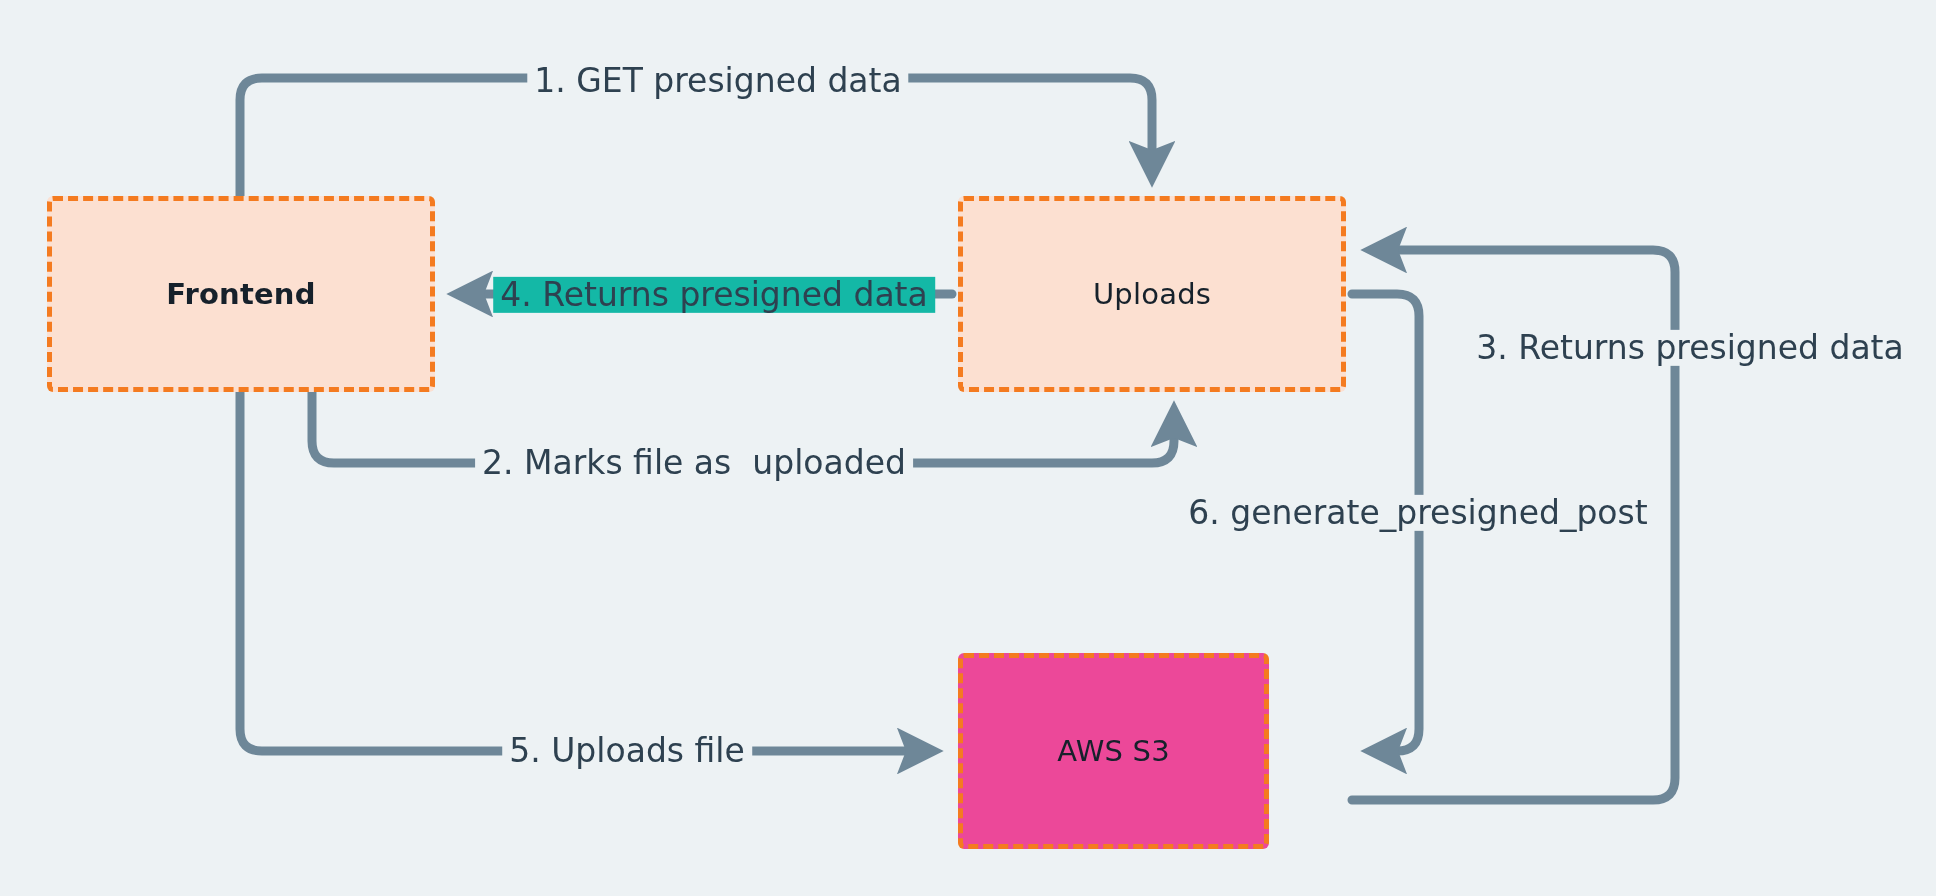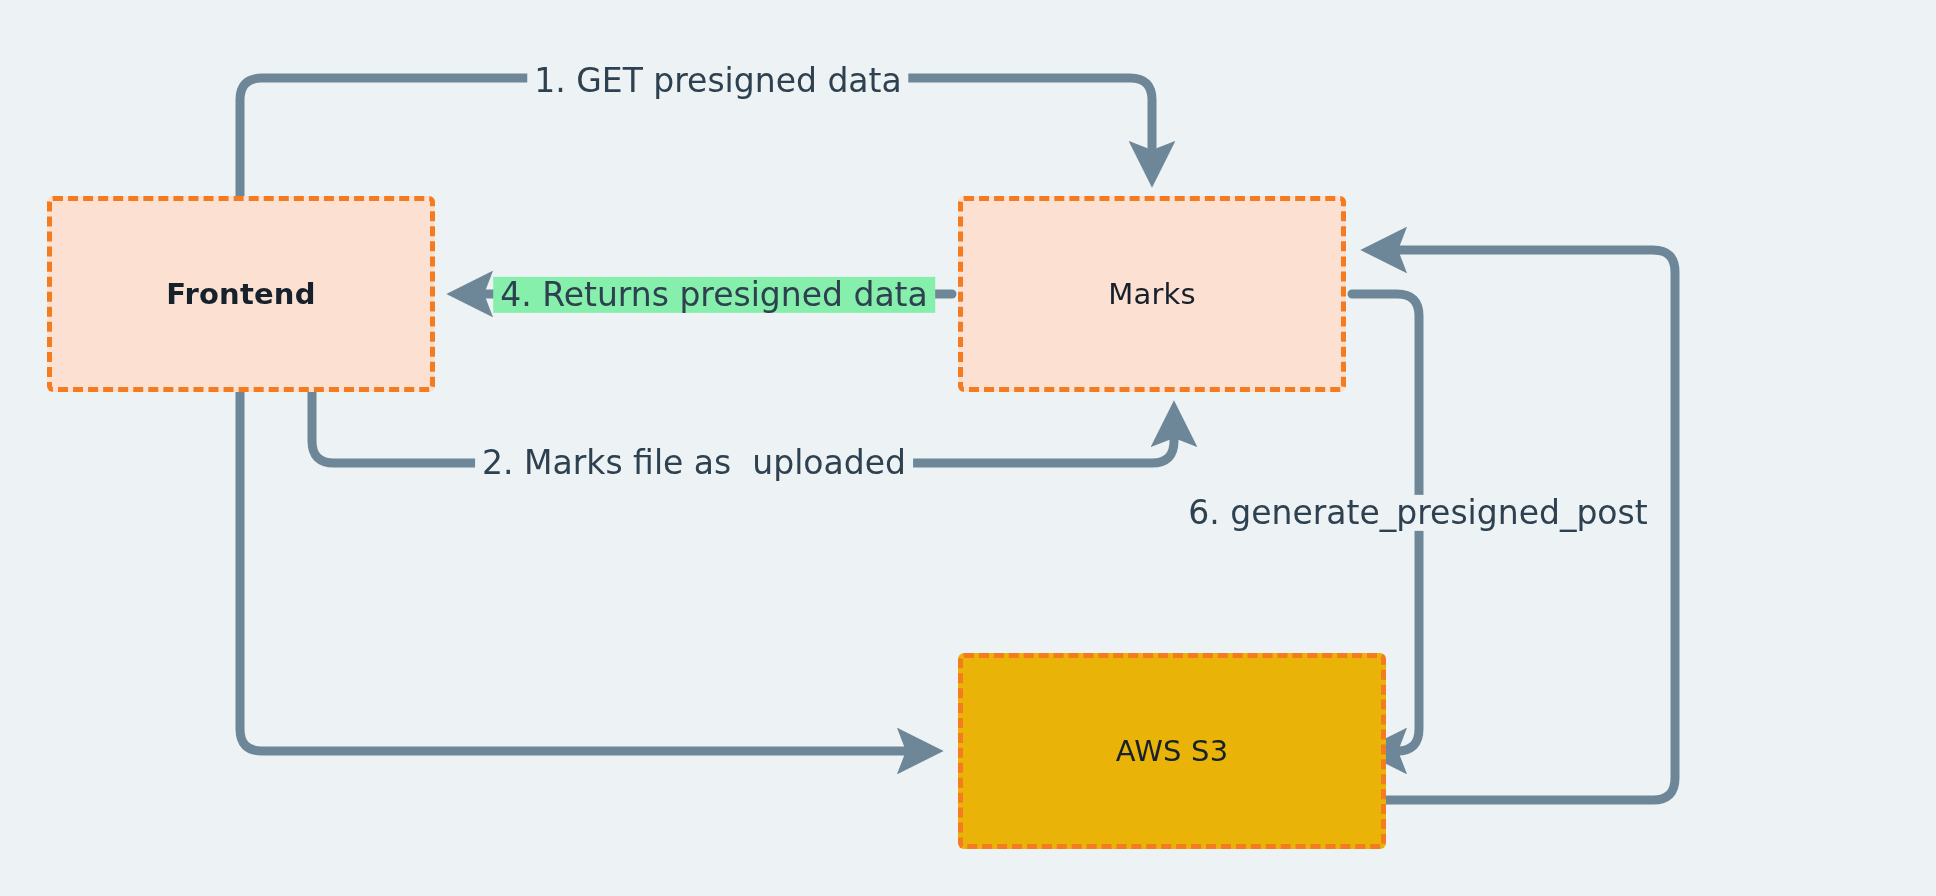--- a/index.html
+++ b/index.html
@@ -78,25 +78,27 @@
     <path d="M 312 392 L 312 441 Q 312 463 334 463 L 1152 463 Q 1174 463 1174 441 L 1174 412" fill="none" stroke="#6e8798" stroke-width="9" stroke-linecap="round" marker-end="url(#arrowhead)"></path>
 
     <path d="M 240 392 L 240 729 Q 240 751 262 751 L 932 751" fill="none" stroke="#6e8798" stroke-width="9" stroke-linecap="round" marker-end="url(#arrowhead)"></path>
   </svg>
 
   <div class="node-box" id="node-frontend" style="left: 47px; top: 196px; width: 388px; height: 196px; background: rgb(252, 224, 209); border-color: rgb(244, 123, 32); border-style: dashed;">
     <span class="node-label" style="color: rgb(22, 33, 43); font-weight: bold;">Frontend</span>
   </div>
 
   <div class="node-box" id="node-django" style="left: 958px; top: 196px; width: 388px; height: 196px; background: rgb(252, 224, 209); border-color: rgb(244, 123, 32); border-style: dashed;">
-    <span class="node-label" style="color: rgb(22, 33, 43);">Marks</span>
+    <span class="node-label" style="color: rgb(22, 33, 43);">Uploads</span>
   </div>
 
-  <div class="node-box" id="node-s3" style="left: 958px; top: 653px; width: 428px; height: 196px; background: #eab308; border-color: rgb(244, 123, 32); border-style: dashed; text-align: right;">
+  <div class="node-box" id="node-s3" style="left: 958px; top: 653px; width: 311px; height: 196px; background: #ec4899; border-color: rgb(244, 123, 32); border-style: dashed; text-align: right;">
     <span class="node-label" style="color: rgb(22, 33, 43);">AWS S3</span>
   </div>
 
   <div class="edge-label" id="label-e1" style="left: 718px; top: 81px; color: rgb(46, 65, 80); background: rgb(237, 242, 244);">1. GET presigned data</div>
   <div class="edge-label" id="label-e2" style="left: 1418px; top: 513px; color: rgb(46, 65, 80); background: rgb(237, 242, 244);">6. generate_presigned_post</div>
-  <div class="edge-label" id="label-e4" style="left: 714px; top: 295px; color: rgb(46, 65, 80); background: #86efac;">4. Returns presigned data</div>
+  <div class="edge-label" id="label-e3" style="left: 1690px; top: 348px; color: rgb(46, 65, 80); background: rgb(237, 242, 244);">3. Returns presigned data</div>
+  <div class="edge-label" id="label-e4" style="left: 714px; top: 295px; color: rgb(46, 65, 80); background: #14b8a6;">4. Returns presigned data</div>
+  <div class="edge-label" id="label-e5" style="left: 627px; top: 751px; color: rgb(46, 65, 80); background: rgb(237, 242, 244);">5. Uploads file</div>
   <div class="edge-label" id="label-e6" style="left: 694px; top: 463px; color: rgb(46, 65, 80); background: rgb(237, 242, 244);">2. Marks file as  uploaded</div>
 
 </div>
 
 </body></html>

